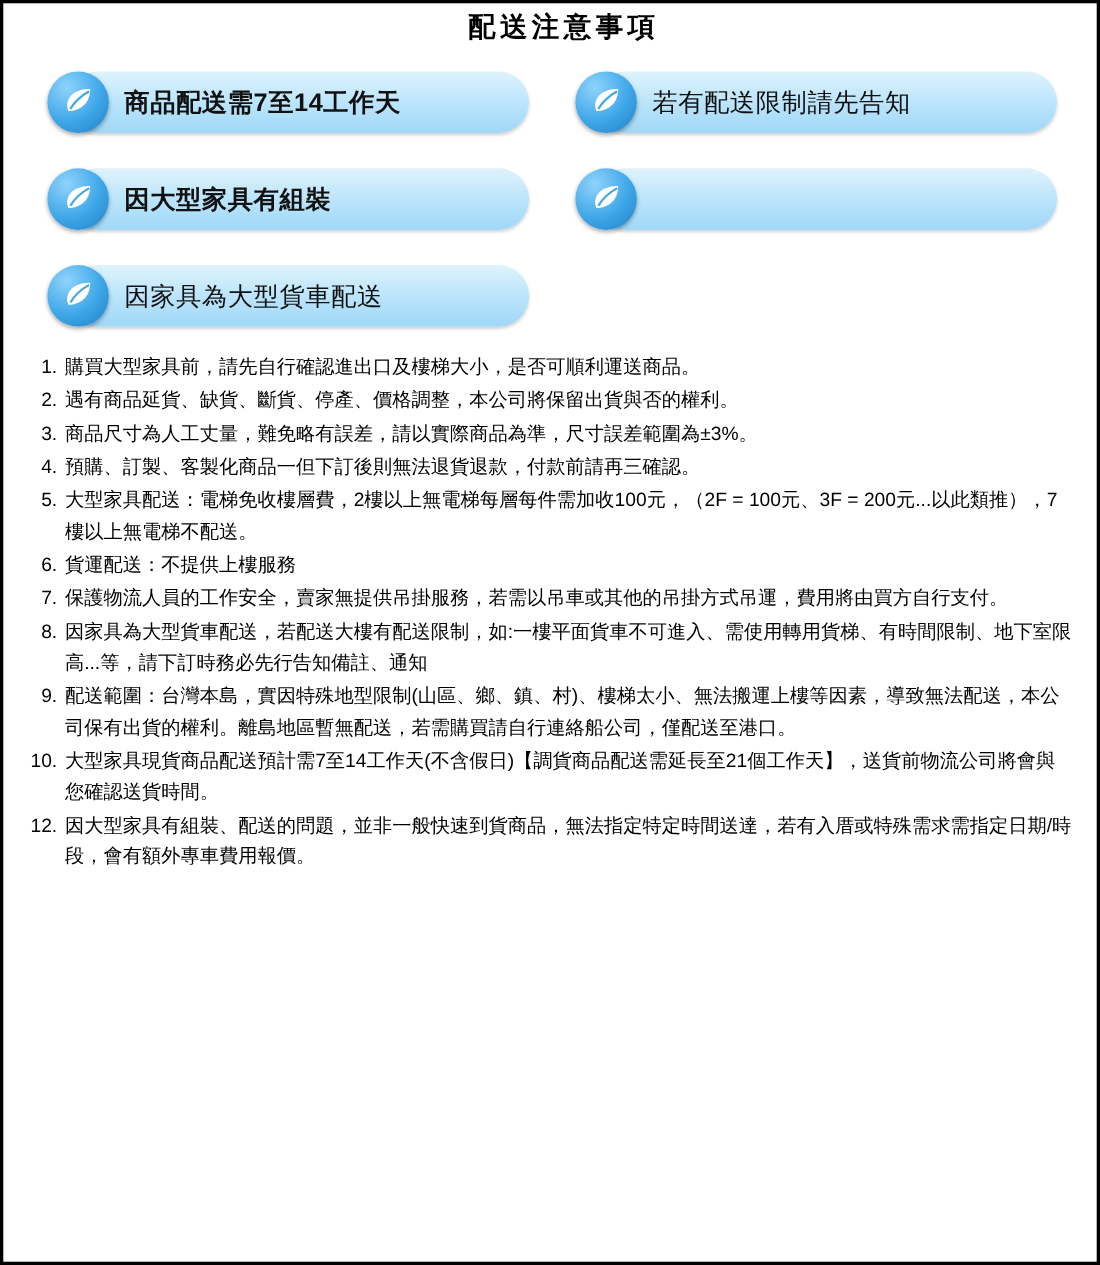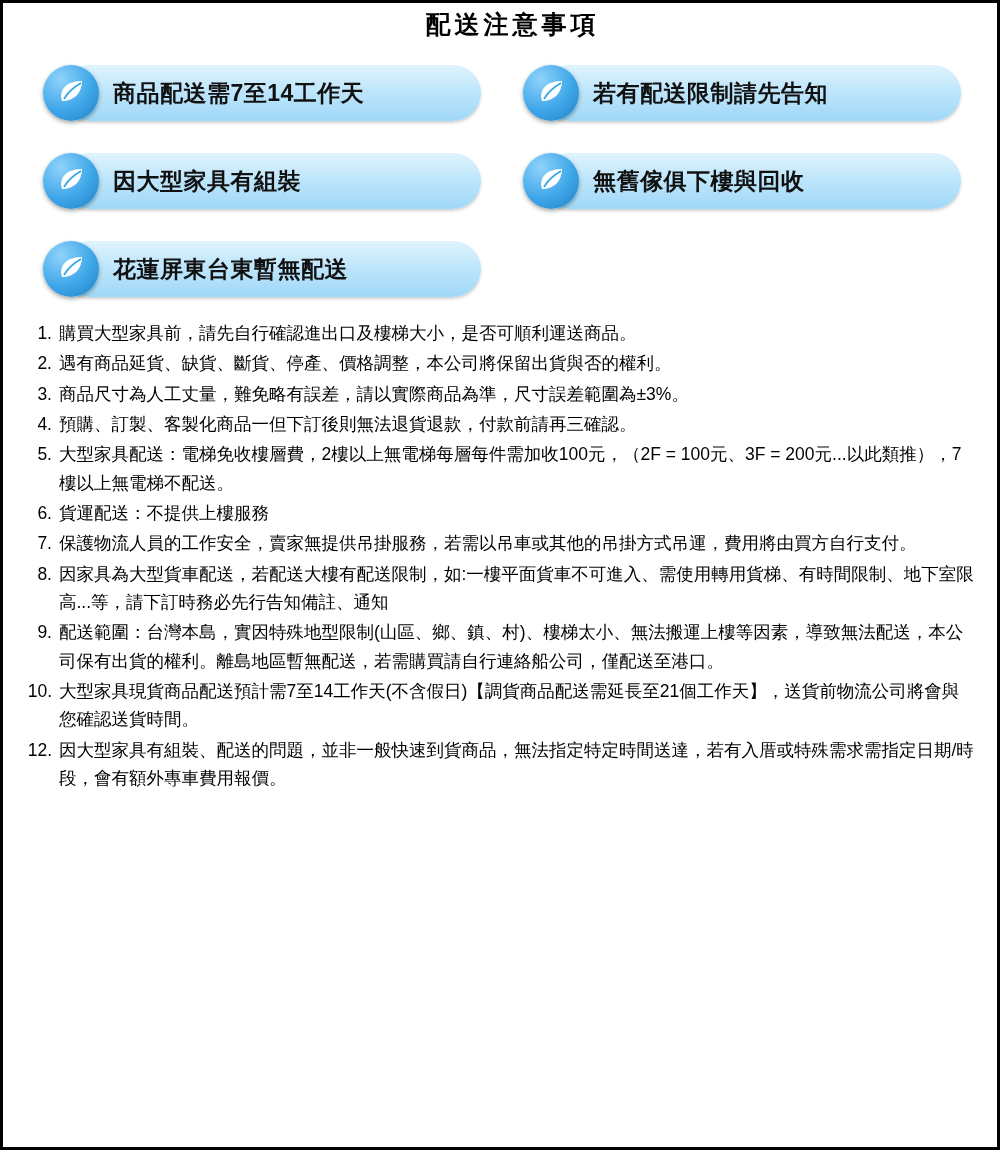--- a/index.html
+++ b/index.html
@@ -81,21 +81,21 @@
   .pill-label {
     position: relative;
     z-index: 3;
     font-size: 23px;
     font-weight: bold;
     color: #111;
     margin-left: 14px;
     white-space: nowrap;
     letter-spacing: 0.5px;
   }
-  .pill.right .pill-label { font-weight: bold; }
+  .pill.right .pill-label { font-weight: normal; }
   
   .notes {
     padding: 10px 22px 0 22px;
     box-sizing: border-box;
   }
   .note {
     display: flex;
     align-items: flex-start;
     font-size: 17.5px;
     line-height: 1.62;
@@ -160,33 +160,32 @@
     </div>
 
     <div class="pill wide2 right">
       <div class="pill-bg"></div>
       <div class="pill-icon">
         <svg width="34" height="34" viewBox="0 0 34 34">
           <path d="M7 21 C7 10, 16 5, 28 5 C28 18, 19 25, 8 25 Z" fill="#ffffff"></path>
           <path d="M10 23 C14 16, 20 11, 27 7" stroke="#3ea7e8" stroke-width="2" fill="none"></path>
         </svg>
       </div>
-      <div class="pill-label">無舊傢俱下樓與回收</div>
     </div>
 
 
     <div class="pill wide2 right">
       <div class="pill-bg"></div>
       <div class="pill-icon">
         <svg width="34" height="34" viewBox="0 0 34 34">
           <path d="M7 21 C7 10, 16 5, 28 5 C28 18, 19 25, 8 25 Z" fill="#ffffff"></path>
           <path d="M10 23 C14 16, 20 11, 27 7" stroke="#3ea7e8" stroke-width="2" fill="none"></path>
         </svg>
       </div>
-      <div class="pill-label">花蓮屏東台東暫無配送</div>
+      <div class="pill-label">因家具為大型貨車配送</div>
     </div>
   </div>
 
   <div class="notes" id="notes-list">
       <div class="note">
         <div class="note-num">1.</div>
         <div class="note-body"><span>購買大型家具前，請先自行確認進出口及樓梯大小，是否可順利運送商品。</span></div>
       </div>
       <div class="note">
         <div class="note-num">2.</div>

